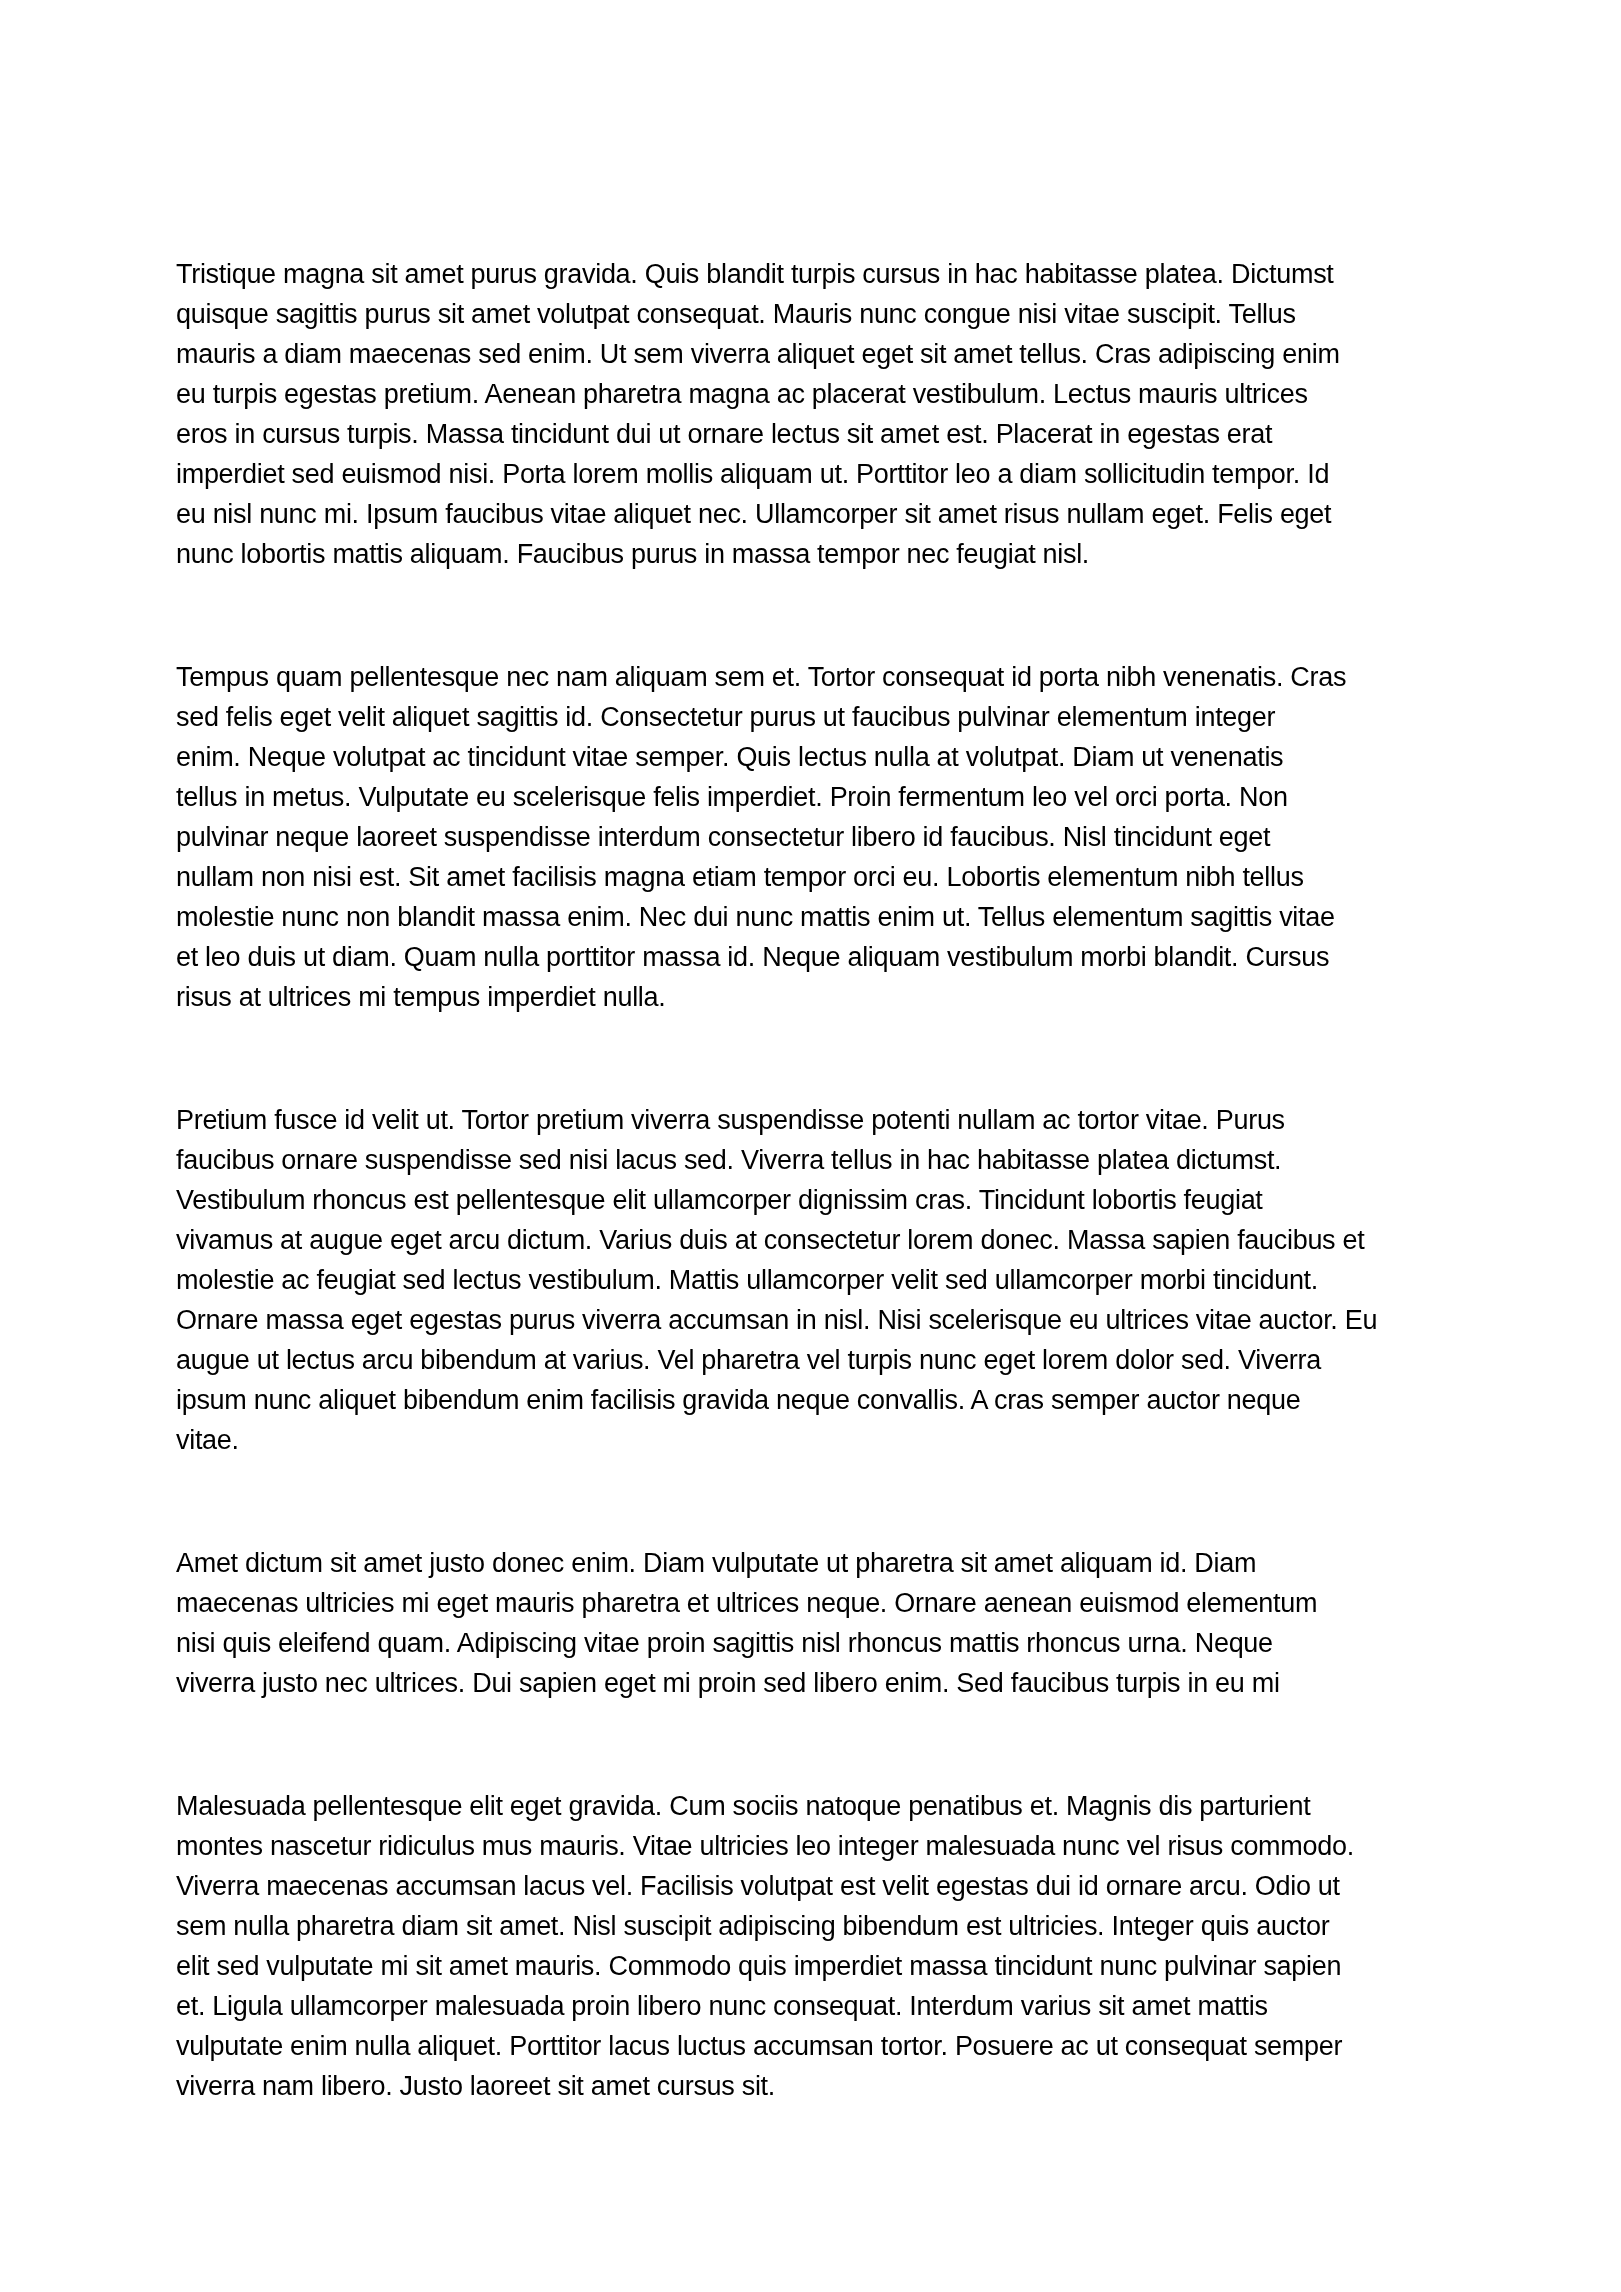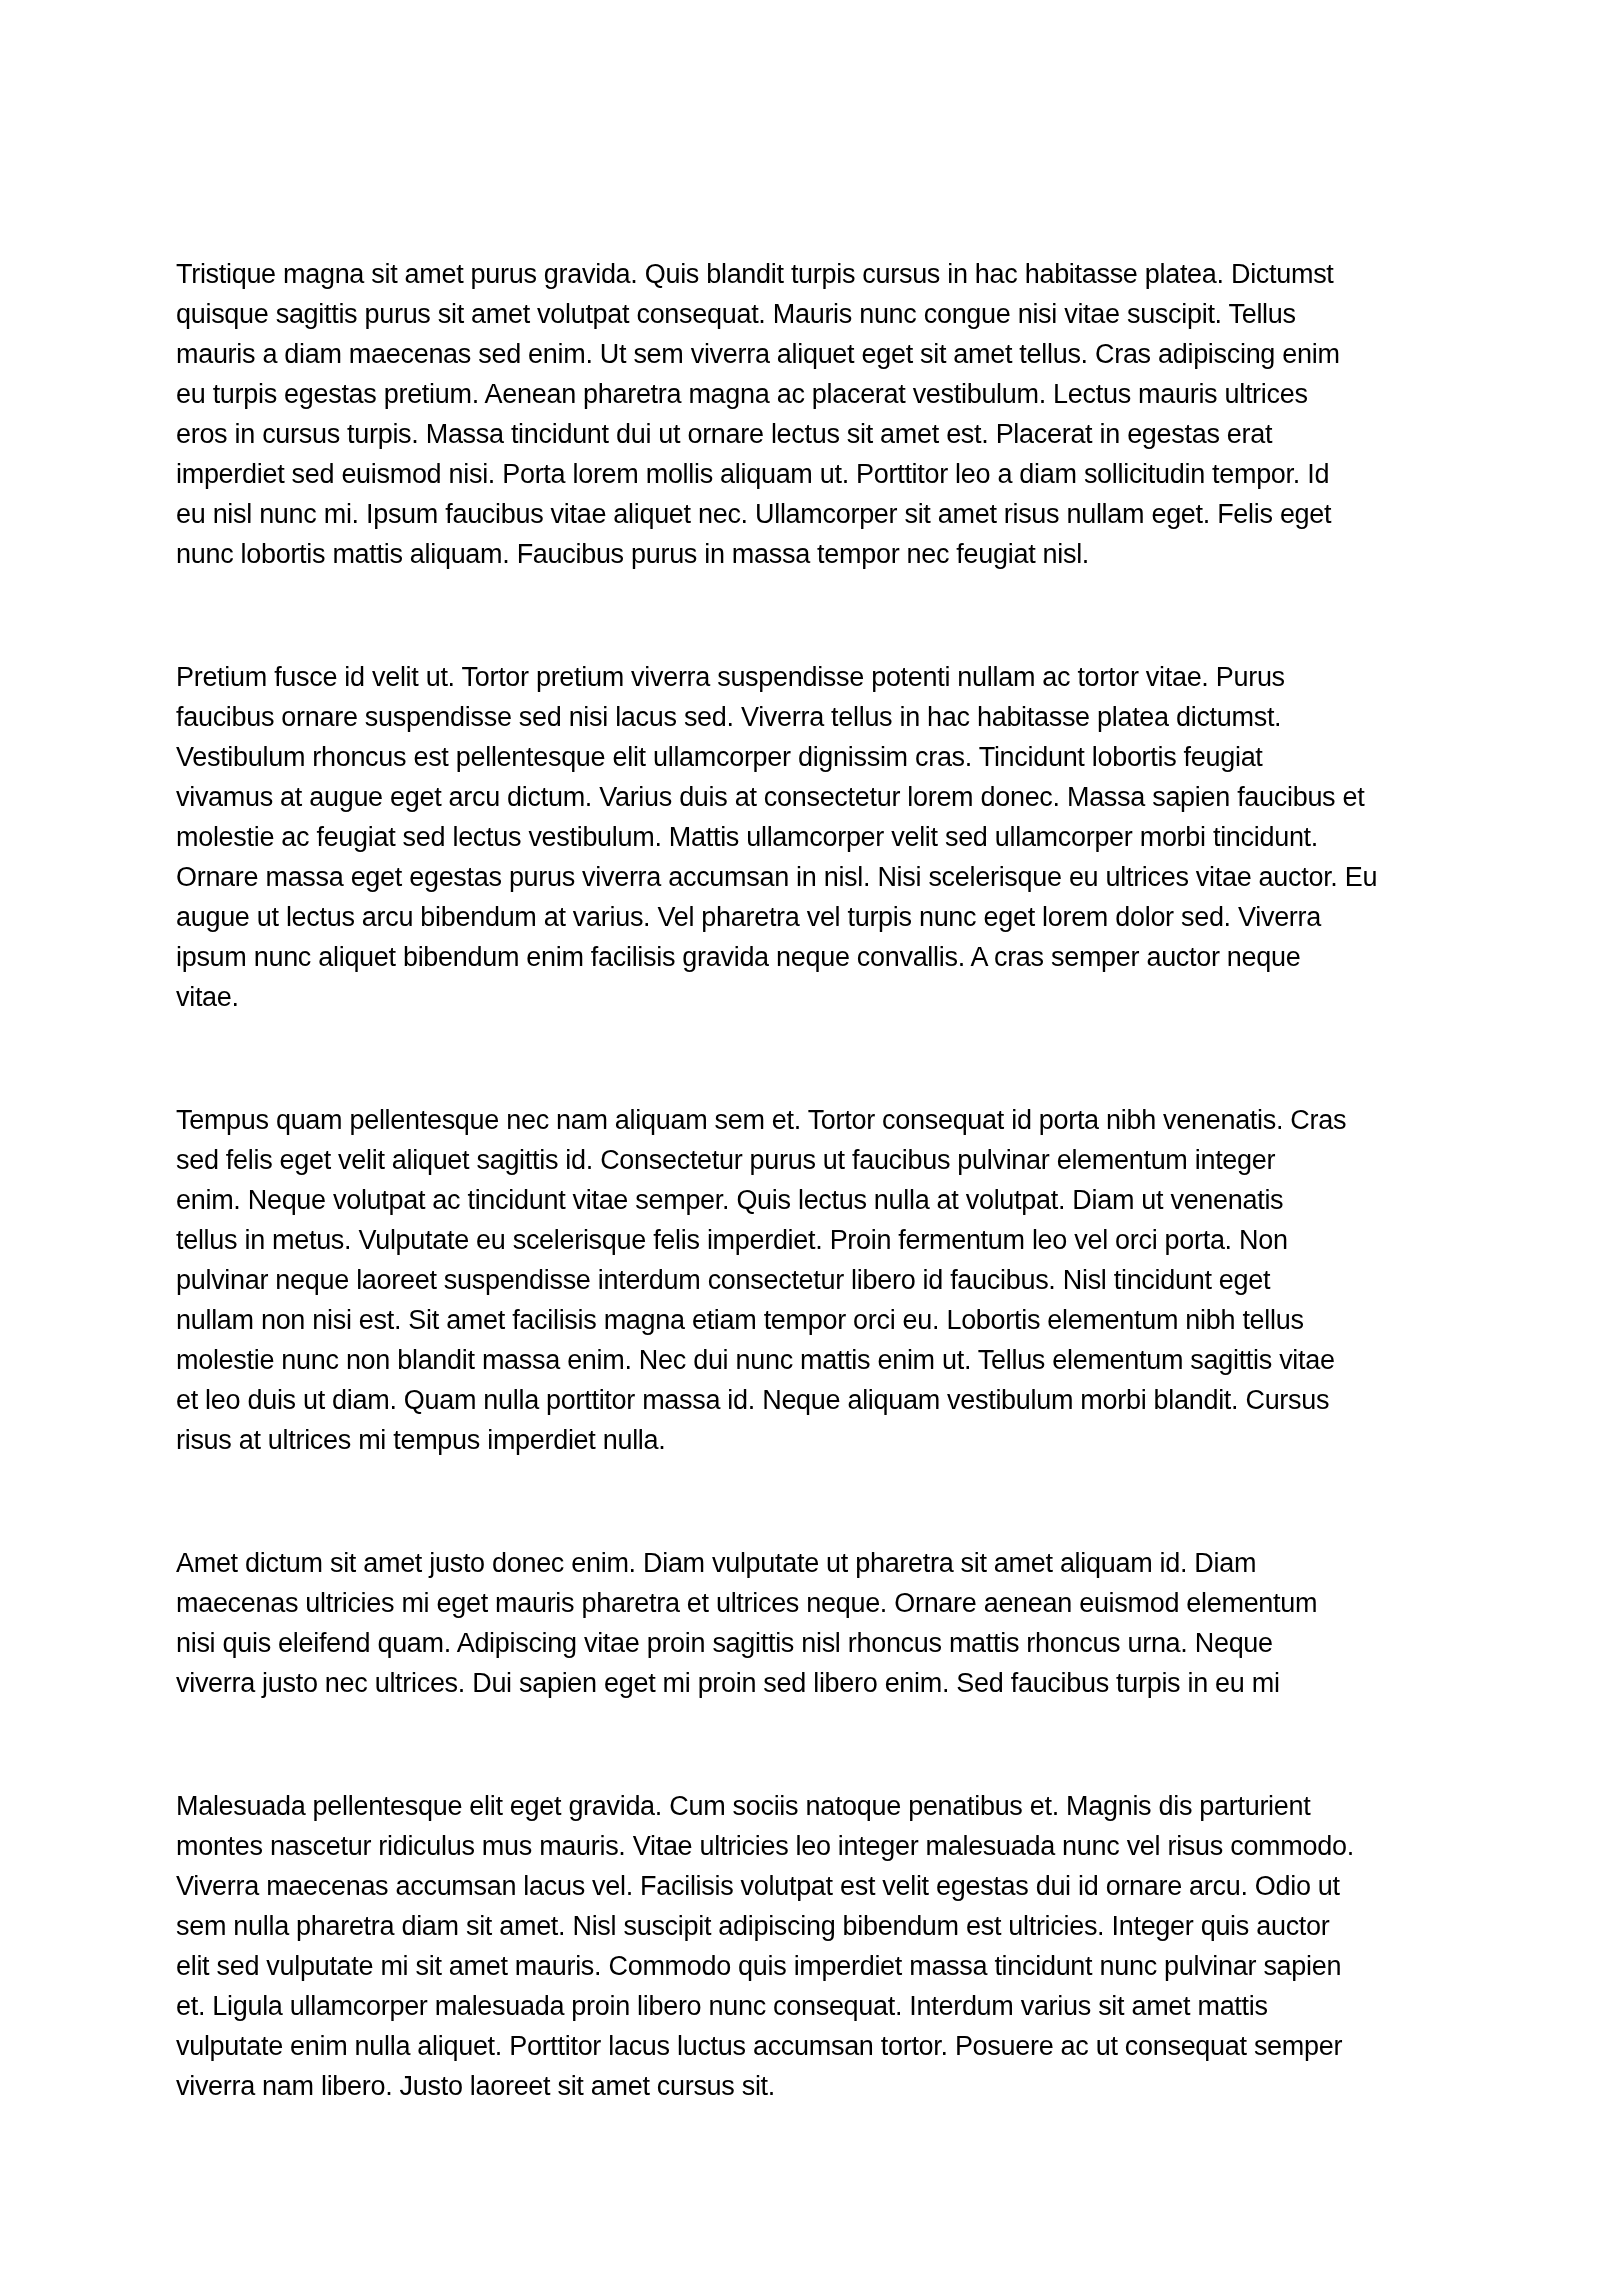--- a/index.html
+++ b/index.html
@@ -32,38 +32,38 @@
 <div class="page">
   <div class="doc-text">
     <p>Tristique magna sit amet purus gravida. Quis blandit turpis cursus in hac habitasse platea. Dictumst
 quisque sagittis purus sit amet volutpat consequat. Mauris nunc congue nisi vitae suscipit. Tellus
 mauris a diam maecenas sed enim. Ut sem viverra aliquet eget sit amet tellus. Cras adipiscing enim
 eu turpis egestas pretium. Aenean pharetra magna ac placerat vestibulum. Lectus mauris ultrices
 eros in cursus turpis. Massa tincidunt dui ut ornare lectus sit amet est. Placerat in egestas erat
 imperdiet sed euismod nisi. Porta lorem mollis aliquam ut. Porttitor leo a diam sollicitudin tempor. Id
 eu nisl nunc mi. Ipsum faucibus vitae aliquet nec. Ullamcorper sit amet risus nullam eget. Felis eget
 nunc lobortis mattis aliquam. Faucibus purus in massa tempor nec feugiat nisl.</p>
+    <p>Tempus quam pellentesque nec nam aliquam sem et. Tortor consequat id porta nibh venenatis. Cras
+sed felis eget velit aliquet sagittis id. Consectetur purus ut faucibus pulvinar elementum integer
+enim. Neque volutpat ac tincidunt vitae semper. Quis lectus nulla at volutpat. Diam ut venenatis
+tellus in metus. Vulputate eu scelerisque felis imperdiet. Proin fermentum leo vel orci porta. Non
+pulvinar neque laoreet suspendisse interdum consectetur libero id faucibus. Nisl tincidunt eget
+nullam non nisi est. Sit amet facilisis magna etiam tempor orci eu. Lobortis elementum nibh tellus
+molestie nunc non blandit massa enim. Nec dui nunc mattis enim ut. Tellus elementum sagittis vitae
+et leo duis ut diam. Quam nulla porttitor massa id. Neque aliquam vestibulum morbi blandit. Cursus
+risus at ultrices mi tempus imperdiet nulla.</p>
     <p>Pretium fusce id velit ut. Tortor pretium viverra suspendisse potenti nullam ac tortor vitae. Purus
 faucibus ornare suspendisse sed nisi lacus sed. Viverra tellus in hac habitasse platea dictumst.
 Vestibulum rhoncus est pellentesque elit ullamcorper dignissim cras. Tincidunt lobortis feugiat
 vivamus at augue eget arcu dictum. Varius duis at consectetur lorem donec. Massa sapien faucibus et
 molestie ac feugiat sed lectus vestibulum. Mattis ullamcorper velit sed ullamcorper morbi tincidunt.
 Ornare massa eget egestas purus viverra accumsan in nisl. Nisi scelerisque eu ultrices vitae auctor. Eu
 augue ut lectus arcu bibendum at varius. Vel pharetra vel turpis nunc eget lorem dolor sed. Viverra
 ipsum nunc aliquet bibendum enim facilisis gravida neque convallis. A cras semper auctor neque
 vitae.</p>
-    <p>Tempus quam pellentesque nec nam aliquam sem et. Tortor consequat id porta nibh venenatis. Cras
-sed felis eget velit aliquet sagittis id. Consectetur purus ut faucibus pulvinar elementum integer
-enim. Neque volutpat ac tincidunt vitae semper. Quis lectus nulla at volutpat. Diam ut venenatis
-tellus in metus. Vulputate eu scelerisque felis imperdiet. Proin fermentum leo vel orci porta. Non
-pulvinar neque laoreet suspendisse interdum consectetur libero id faucibus. Nisl tincidunt eget
-nullam non nisi est. Sit amet facilisis magna etiam tempor orci eu. Lobortis elementum nibh tellus
-molestie nunc non blandit massa enim. Nec dui nunc mattis enim ut. Tellus elementum sagittis vitae
-et leo duis ut diam. Quam nulla porttitor massa id. Neque aliquam vestibulum morbi blandit. Cursus
-risus at ultrices mi tempus imperdiet nulla.</p>
     <p>Amet dictum sit amet justo donec enim. Diam vulputate ut pharetra sit amet aliquam id. Diam
 maecenas ultricies mi eget mauris pharetra et ultrices neque. Ornare aenean euismod elementum
 nisi quis eleifend quam. Adipiscing vitae proin sagittis nisl rhoncus mattis rhoncus urna. Neque
 viverra justo nec ultrices. Dui sapien eget mi proin sed libero enim. Sed faucibus turpis in eu mi</p>
     <p>Malesuada pellentesque elit eget gravida. Cum sociis natoque penatibus et. Magnis dis parturient
 montes nascetur ridiculus mus mauris. Vitae ultricies leo integer malesuada nunc vel risus commodo.
 Viverra maecenas accumsan lacus vel. Facilisis volutpat est velit egestas dui id ornare arcu. Odio ut
 sem nulla pharetra diam sit amet. Nisl suscipit adipiscing bibendum est ultricies. Integer quis auctor
 elit sed vulputate mi sit amet mauris. Commodo quis imperdiet massa tincidunt nunc pulvinar sapien
 et. Ligula ullamcorper malesuada proin libero nunc consequat. Interdum varius sit amet mattis

